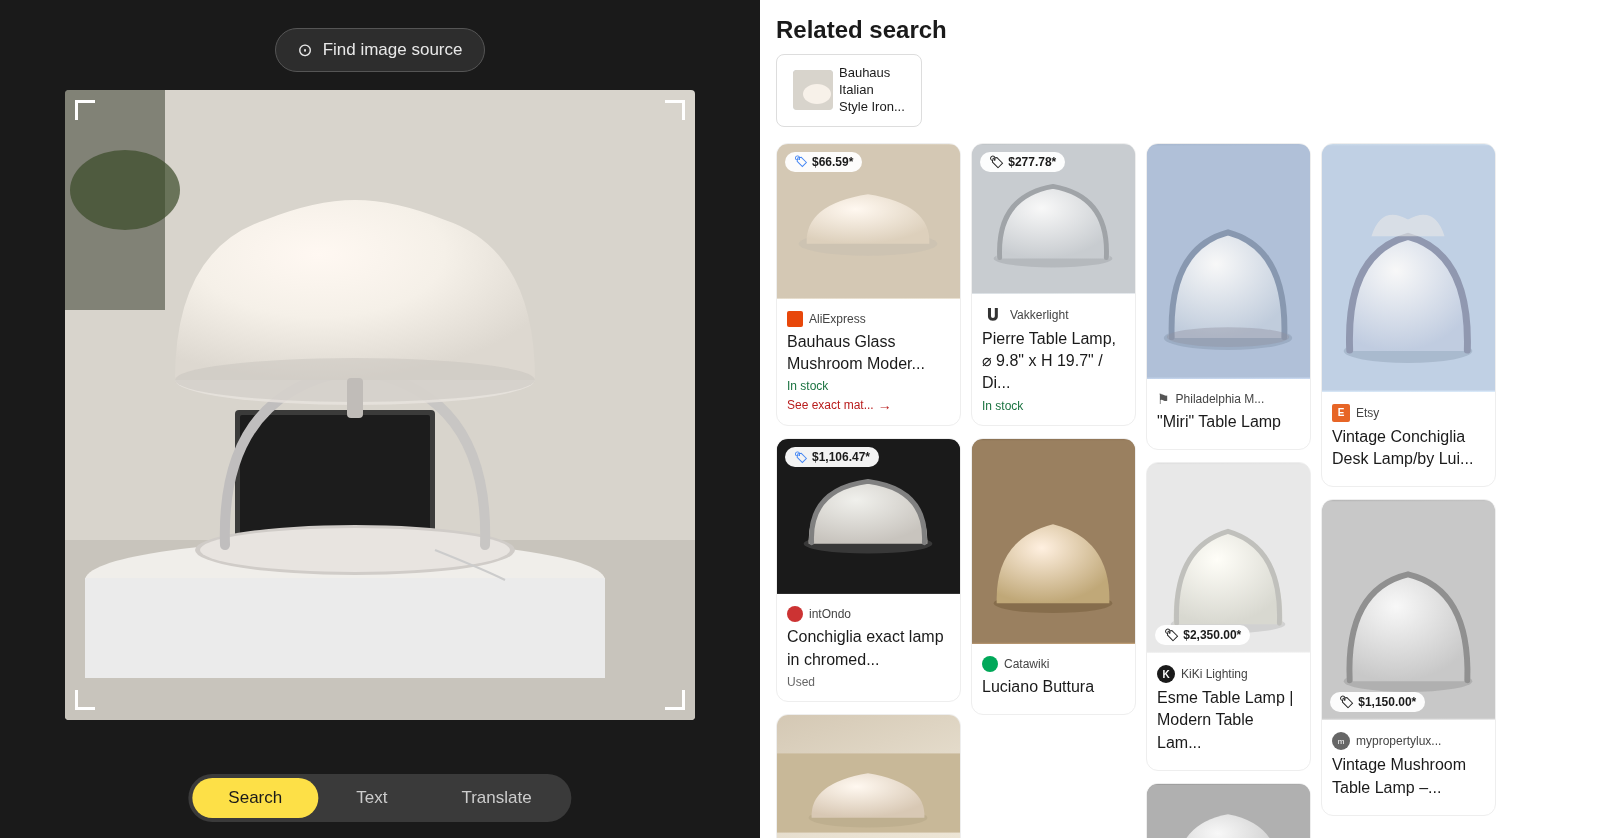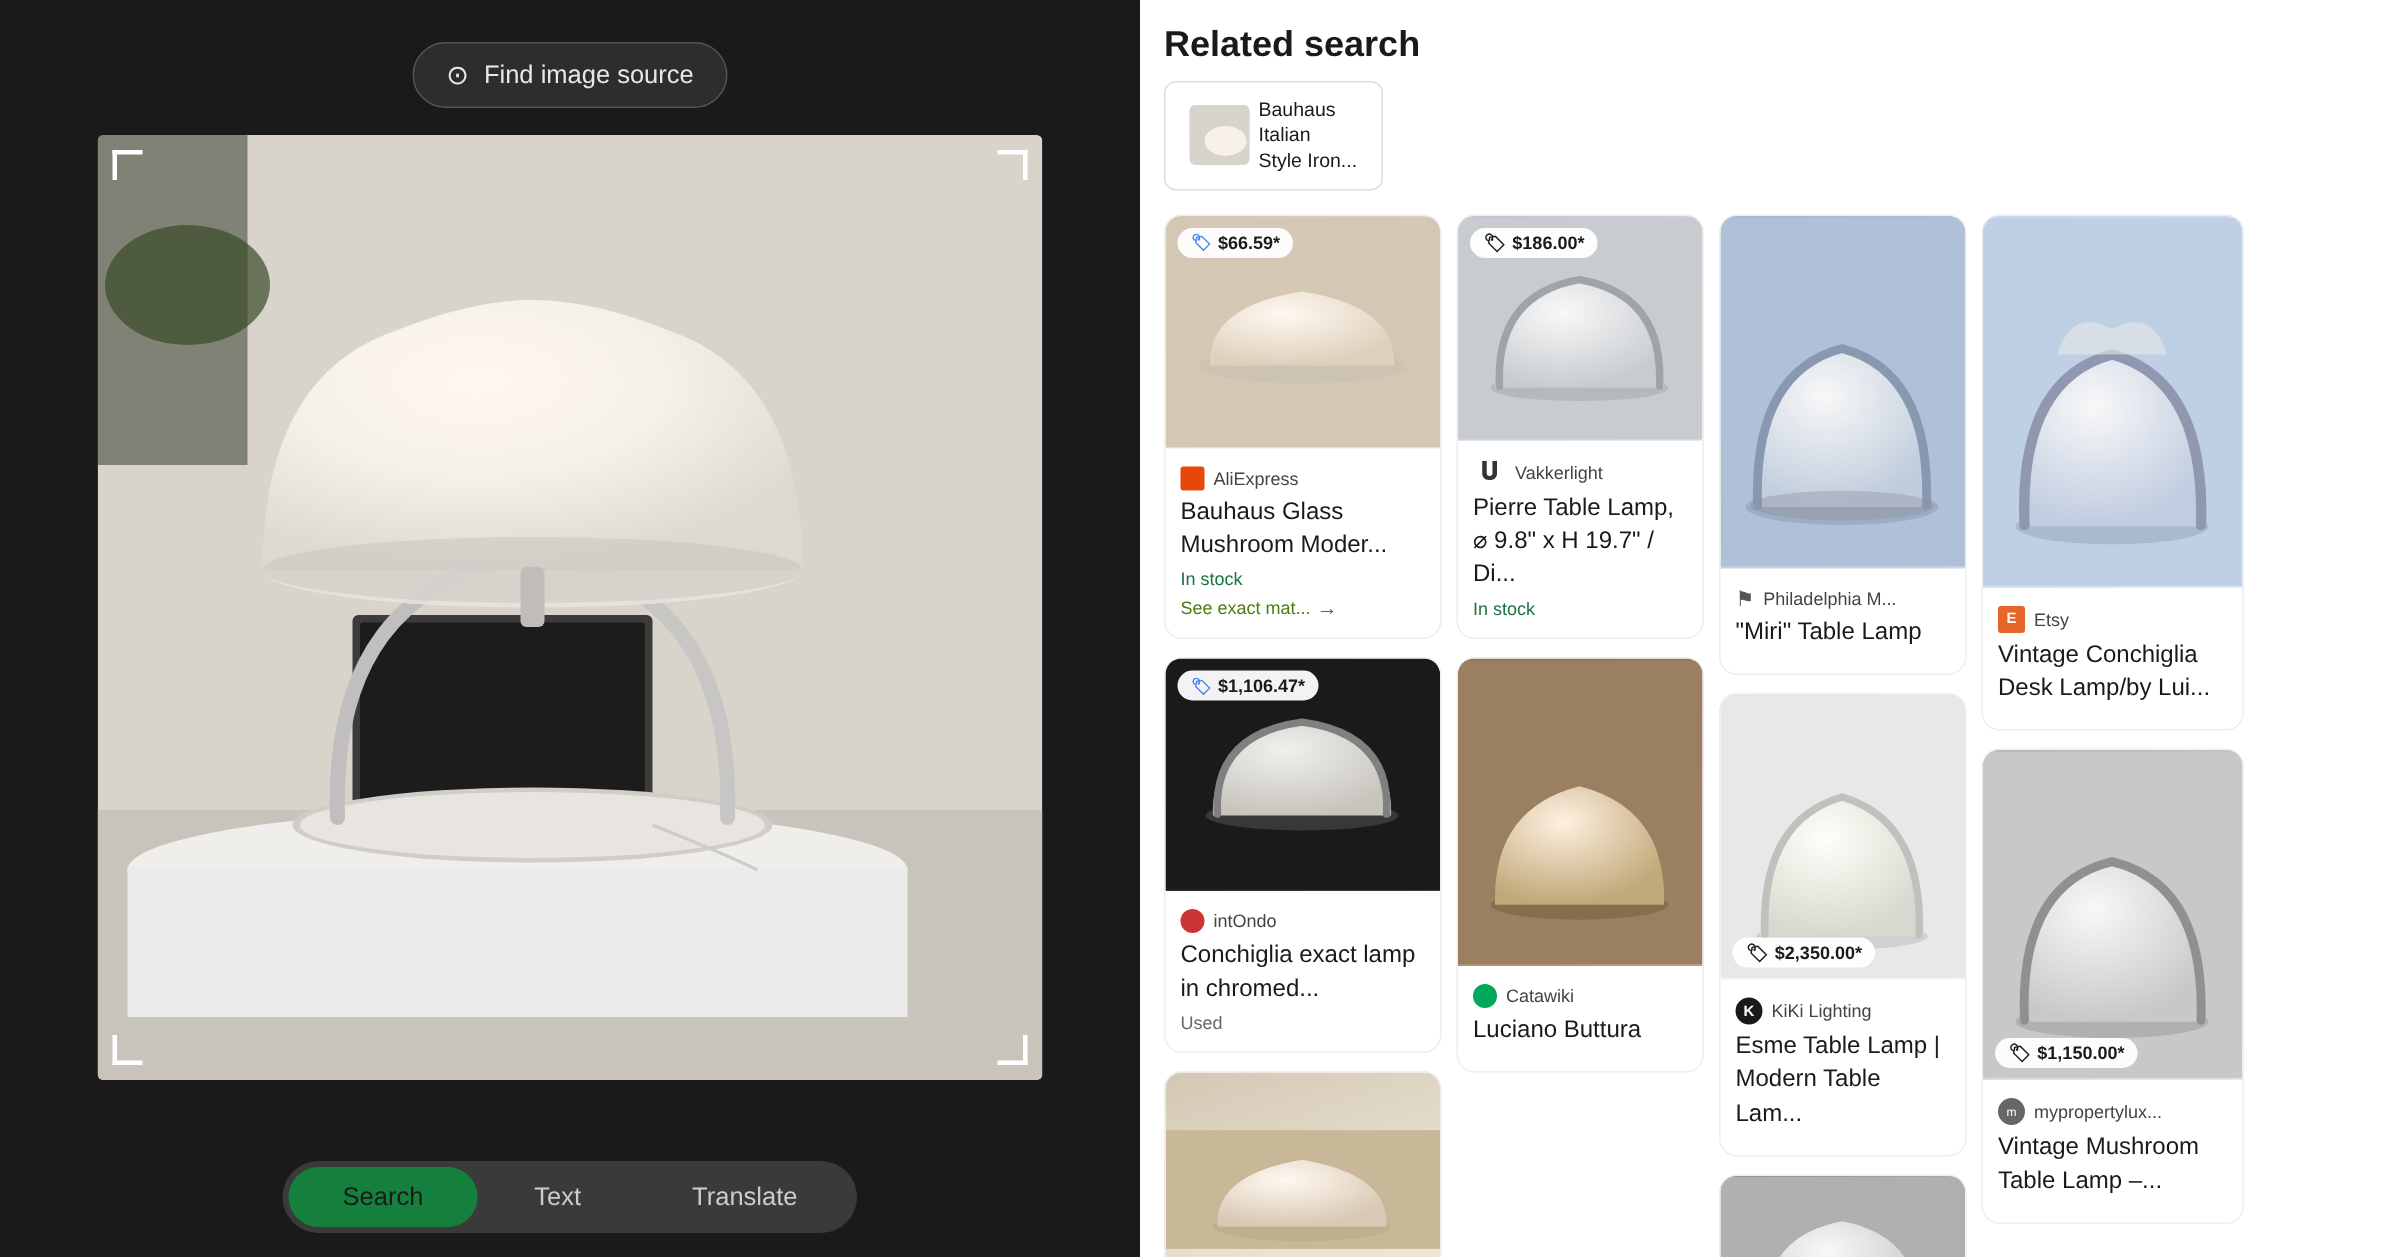--- a/index.html
+++ b/index.html
@@ -82,21 +82,21 @@
     .tab-btn {
       padding: 10px 36px;
       border-radius: 20px;
       border: none;
       font-size: 17px;
       cursor: pointer;
       font-weight: 500;
     }
 
     .tab-btn.active {
-      background: #15803d;
+      background: #fde047;
       color: #1a1a1a;
     }
 
     .tab-btn.inactive {
       background: transparent;
       color: #cccccc;
     }
 
     
     .right-panel {
@@ -214,21 +214,21 @@
       font-size: 12px;
       color: #1a7340;
     }
 
     .see-exact-row {
       display: flex;
       align-items: center;
       gap: 4px;
       margin-top: 4px;
       font-size: 12px;
-      color: #4d7c0f;
+      color: #b91c1c;
       cursor: pointer;
     }
 
     .see-exact-arrow {
       font-size: 14px;
     }
 
     .etsy-icon {
       width: 18px;
       height: 18px;
@@ -535,21 +535,21 @@
                   <radialGradient id="shade4" cx="40%" cy="30%" r="70%">
                     <stop offset="0%" stop-color="#f8f8f8"></stop>
                     <stop offset="100%" stop-color="#c8ccd0"></stop>
                   </radialGradient>
                 </defs>
               <path d="M 28 114 Q 25 52 82 42 Q 139 52 136 114" stroke="#a0a4a8" stroke-width="5" fill="none" stroke-linecap="round"></path>
             </svg>
           </div>
           <div class="mid-price-badge">
             <span>🏷</span>
-            <span>$186.00*</span>
+            <span>$277.78*</span>
           </div>
         </div>
         <div class="product-info">
           <div class="store-row">
             <span class="vakker-icon" style="font-size:16px;font-weight:bold;color:#333;">𝐔</span>
             <span class="store-name">Vakkerlight</span>
           </div>
           <div class="product-title">Pierre Table Lamp,<br>⌀ 9.8" x H 19.7" / Di...</div>
           <div class="product-status in-stock">In stock</div>
         </div>

